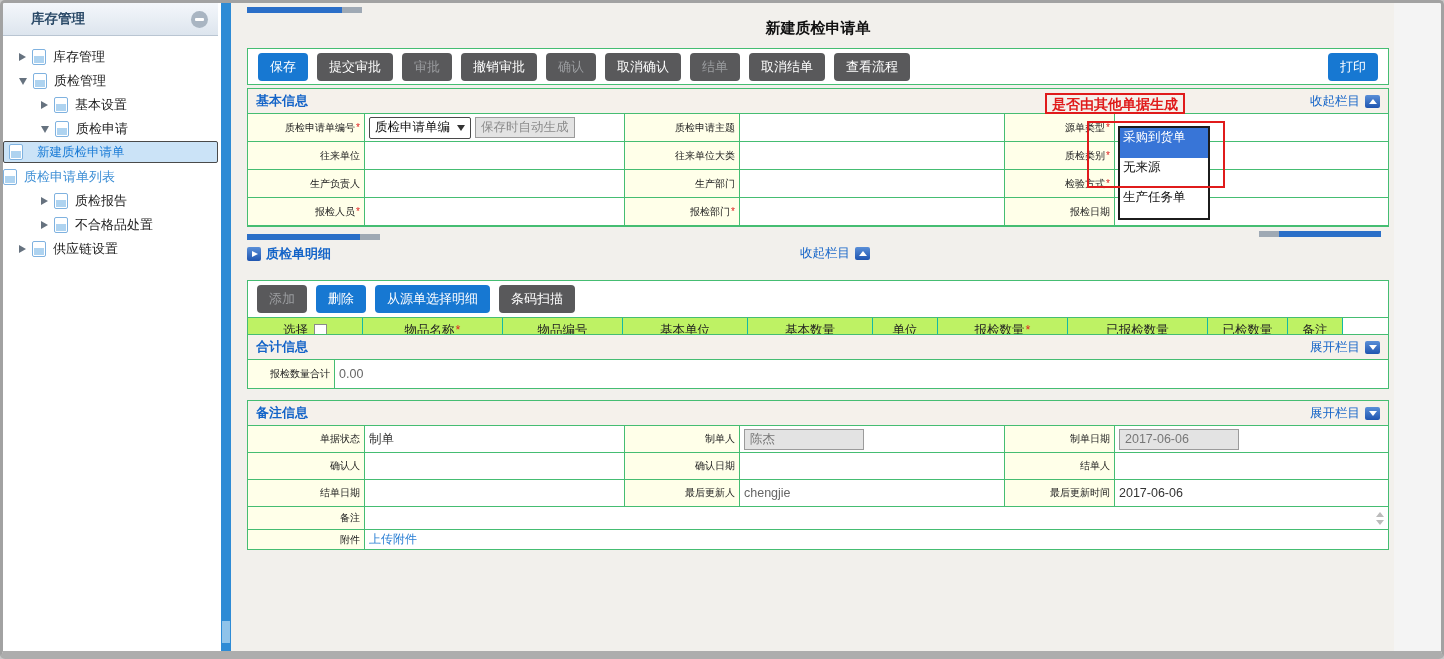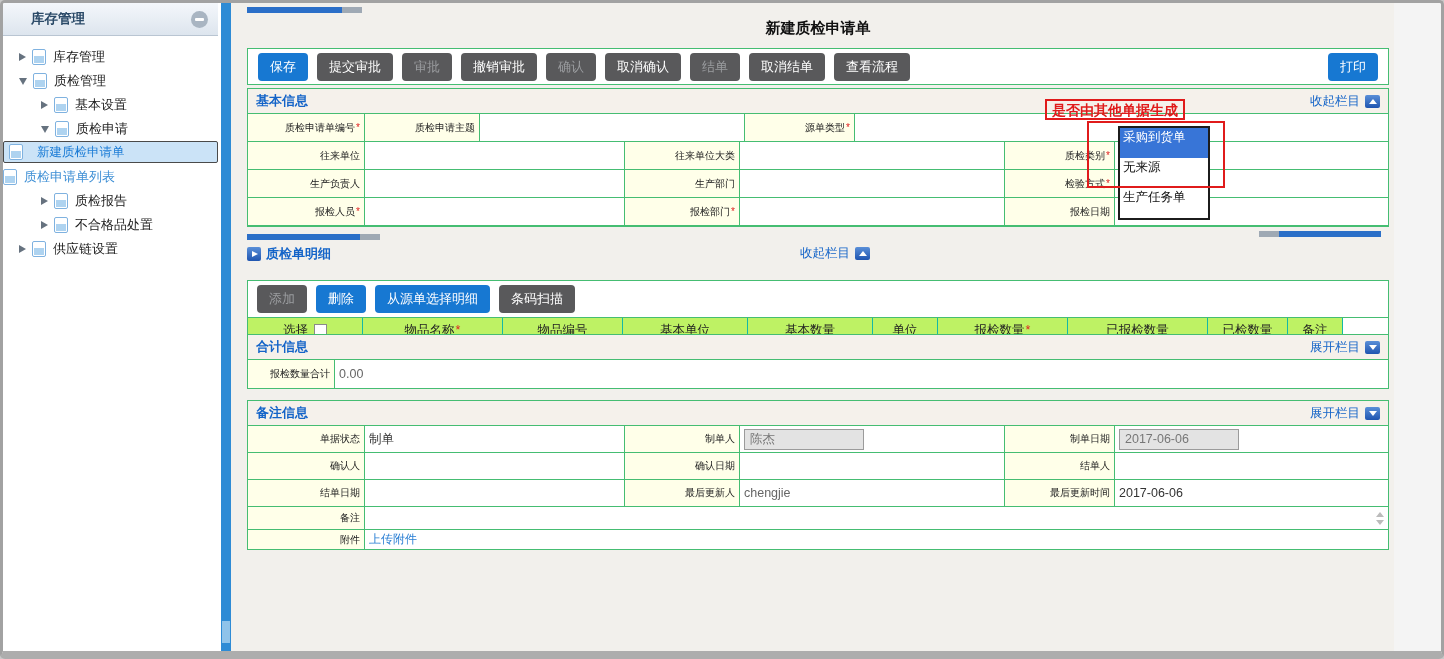--- a/index.html
+++ b/index.html
@@ -63,21 +63,21 @@
         justify-content:flex-end; padding-right:4px; font-size:10px; color:#222; flex:none; }
   .cf { border-right:1px solid #45bd72; display:flex; align-items:center; padding-left:4px; font-size:12.5px; color:#333; flex:none; }
   .cf.last { border-right:none; flex:1; }
   .req { color:#e02020; margin-left:1px; }
   .w117{width:117px} .w260{width:260px} .w115{width:115px} .w265{width:265px} .w110{width:110px}
   .sel { height:22px; border:1px solid #4a4a4a; border-radius:2px; background:#fff; display:inline-flex;
          align-items:center; gap:7px; padding:0 5px; font-size:12.5px; color:#111; cursor:pointer; }
   .chev { width:0; height:0; border-top:6px solid #333; border-left:4.5px solid transparent; border-right:4.5px solid transparent; }
   .ro { height:21px; min-width:100px; background:#e3e3e3; border:1px solid #9b9b9b; color:#8b8b8b;
         display:inline-flex; align-items:center; padding:0 5px; font-size:12.5px; margin-left:4px; }
-  .annotation { position:absolute; left:797px; top:10px; height:21px; line-height:19px; padding:0 5px;
+  .annotation { position:absolute; left:797px; top:4px; height:21px; line-height:19px; padding:0 5px;
                 border:2px solid #e01b1b; color:#e01b1b; font-size:14px; font-weight:bold; background:transparent; }
 
   
   .basic { top:85px; }
   .src-dropdown { position:absolute; left:870px; top:37px; width:92px; border:2px solid #1c1c1c; background:#fff; z-index:5; }
   .src-dropdown .opt { height:30px; line-height:18px; font-size:12.5px; padding-left:3px; color:#111; cursor:pointer; white-space:nowrap; }
   .src-dropdown .opt.on { background:#3875d7; color:#fff; }
   .src-redbox { position:absolute; left:839px; top:32px; width:138px; height:67px; border:2px solid #e01b1b; z-index:6; pointer-events:none; }
 
   
@@ -202,20 +202,27 @@
           <span>收起栏目</span>
           <span class="cicon up"></span>
         </span>
       </div>
 
       <div class="row">
         <div class="cl w117">
             <span>质检申请单编号</span>
             <span class="req">*</span>
           </div>
+        <div class="cf w260">
+          <span class="sel">
+            <span>质检申请单编</span>
+            <span class="chev"></span>
+          </span>
+          <span class="ro">保存时自动生成</span>
+        </div>
         <div class="cl w115">
             <span>质检申请主题</span>
           </div>
         <div class="cf w265"></div>
         <div class="cl w110">
             <span>源单类型</span>
             <span class="req">*</span>
           </div>
         <div class="cf last"></div>
       </div>

